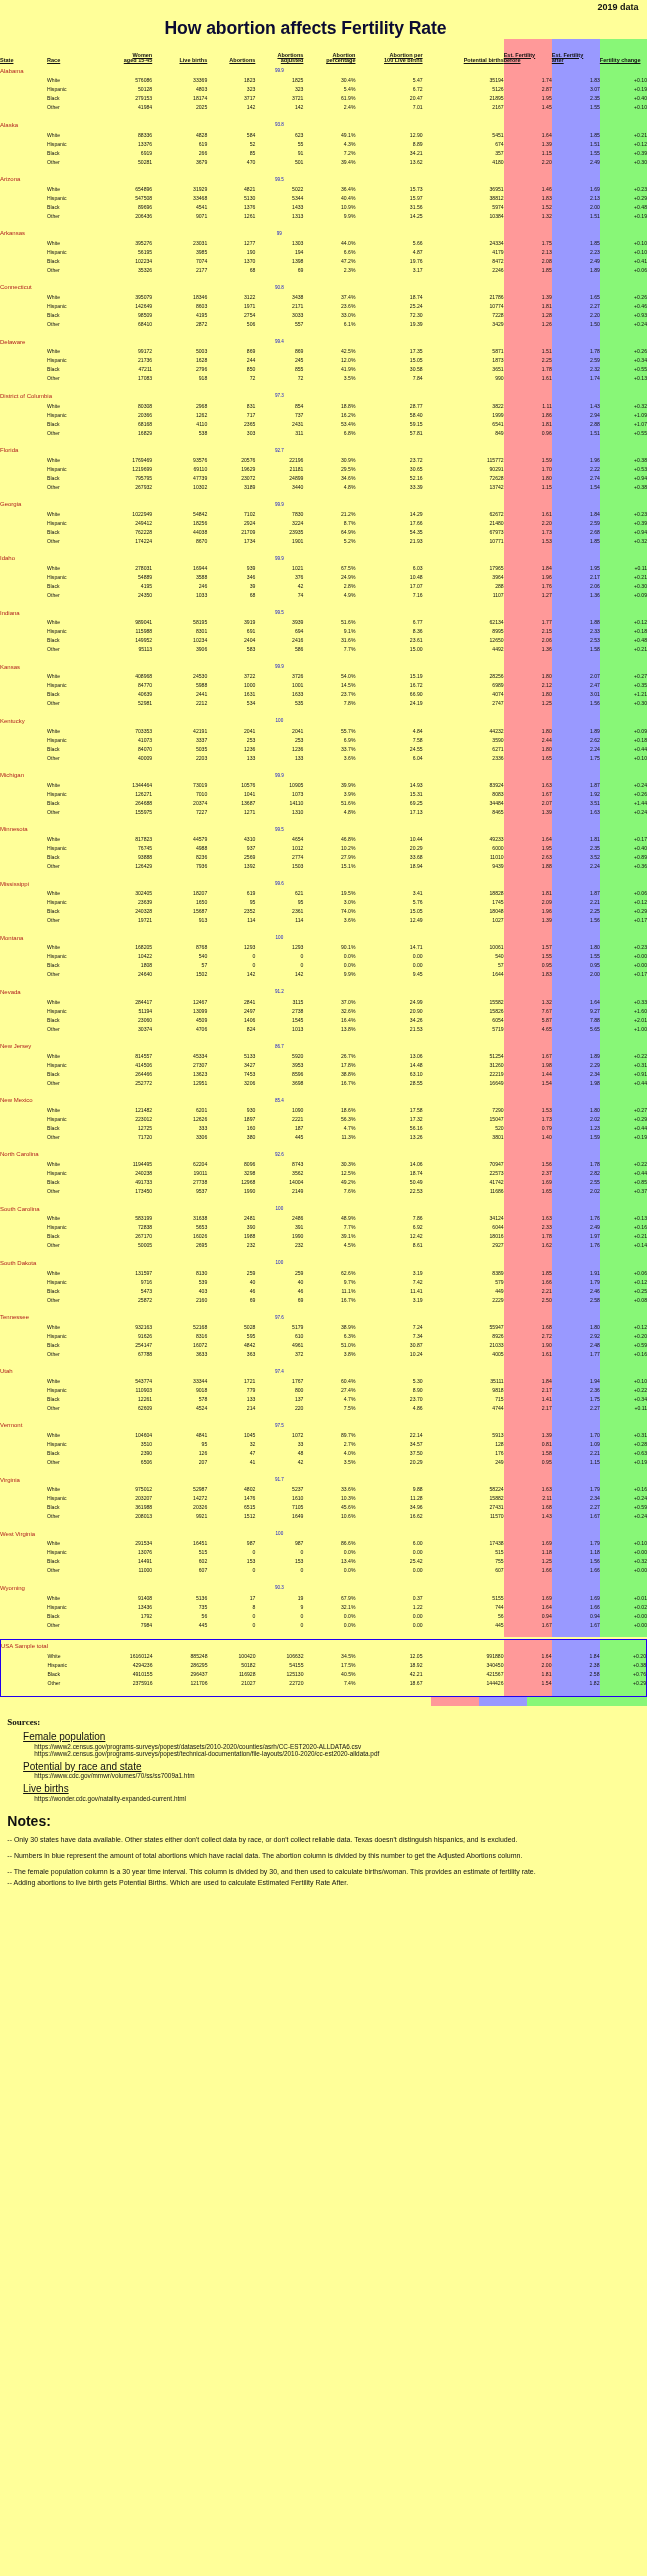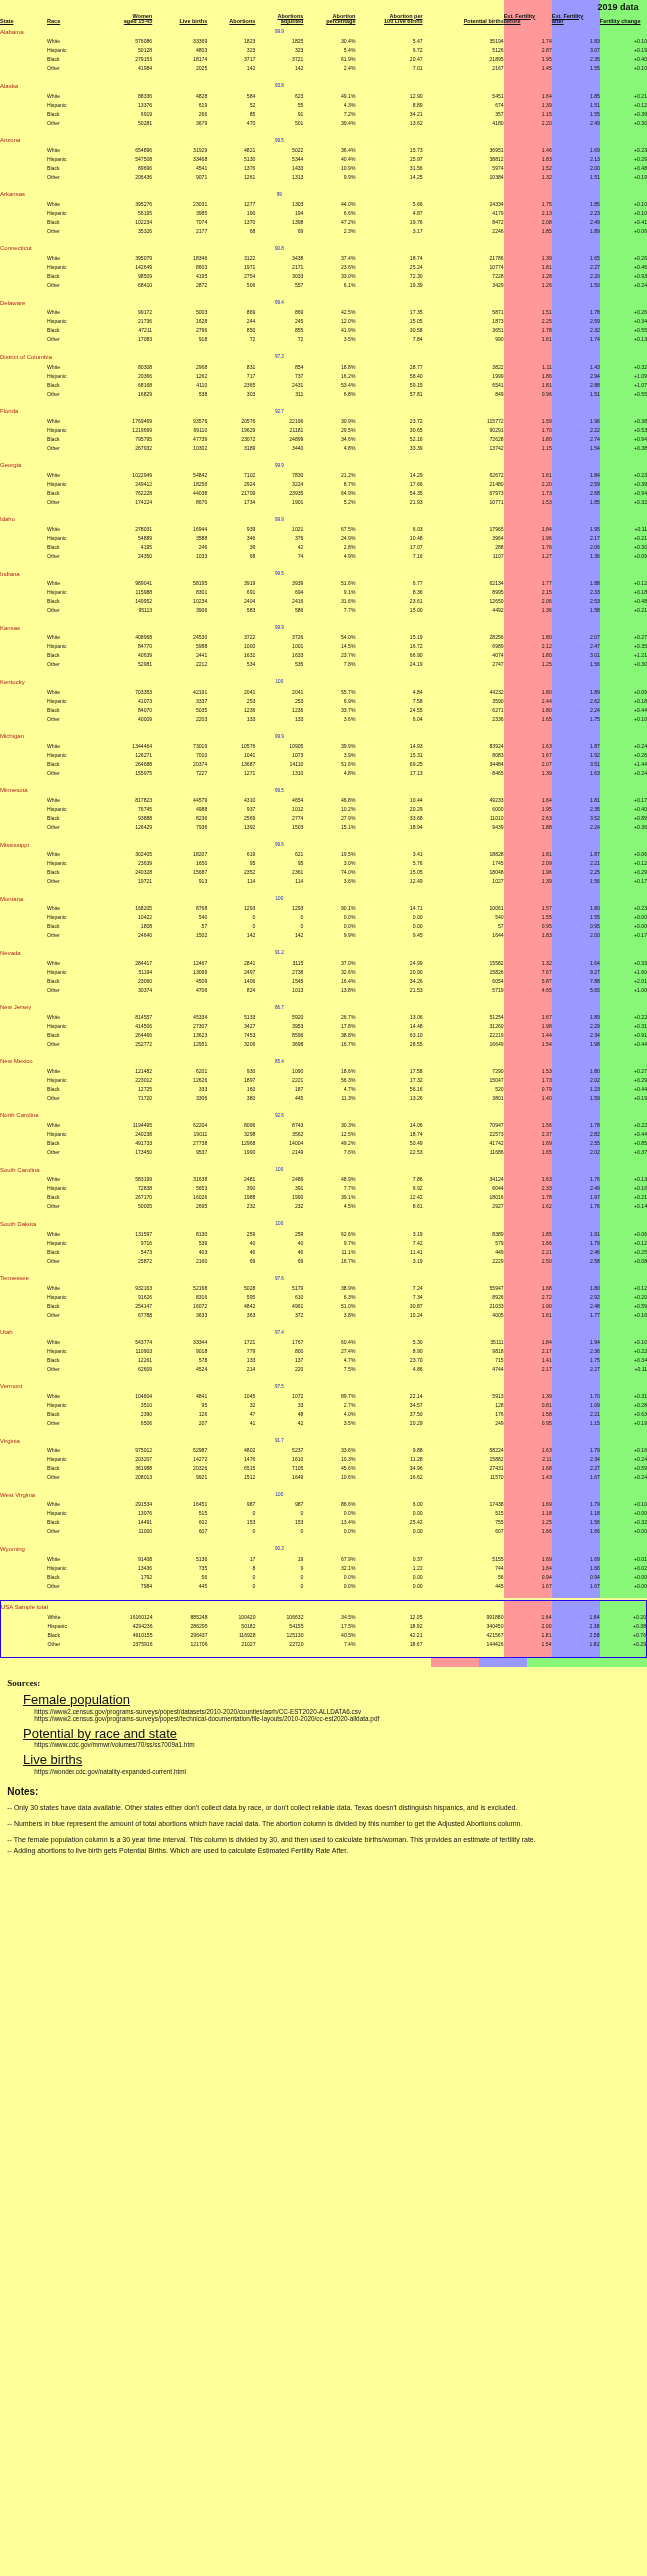--- a/index.html
+++ b/index.html
@@ -132,49 +132,50 @@
 
   
   .footer { padding: 11px 7.3px 15.8px 7.3px; color: #111; }
   .foot-h {
     font-size: 9px;
     font-weight: bold;
     margin: 0 0 3.6px 0;
     font-family: Liberation Serif, serif;
   }
   .foot-sub {
-    font-size: 13px;
+    font-size: 10px;
     text-decoration: underline;
     margin: 3.6px 0 0.6px 15.8px;
   }
   .foot-url {
     font-size: 6.4px;
     margin: 0.6px 0 0.6px 27px;
     color: #111;
     word-break: break-all;
   }
   .notes-h {
-    font-size: 10px;
+    font-size: 14px;
     font-weight: bold;
     margin: 11px 0 6px 0;
   }
   .note-p {
     font-size: 7px;
     line-height: 1.35;
     margin: 0 0 6.7px 0;
     max-width: 600px;
   }
   .note-p.tight { margin-bottom: 1.2px; }
 </style>
 </head>
 <body>
 
 <div id="page">
 
   <div class="year-tag">2019 data</div>
+  <div class="title">How abortion affects Fertility Rate</div>
 
   <div id="table-mount">
       <table class="grid">
         <colgroup>
     <col class="c-state">
           <col class="c-race">
           <col class="c-women">
           <col class="c-births">
     <col class="c-ab">
           <col class="c-abadj">

